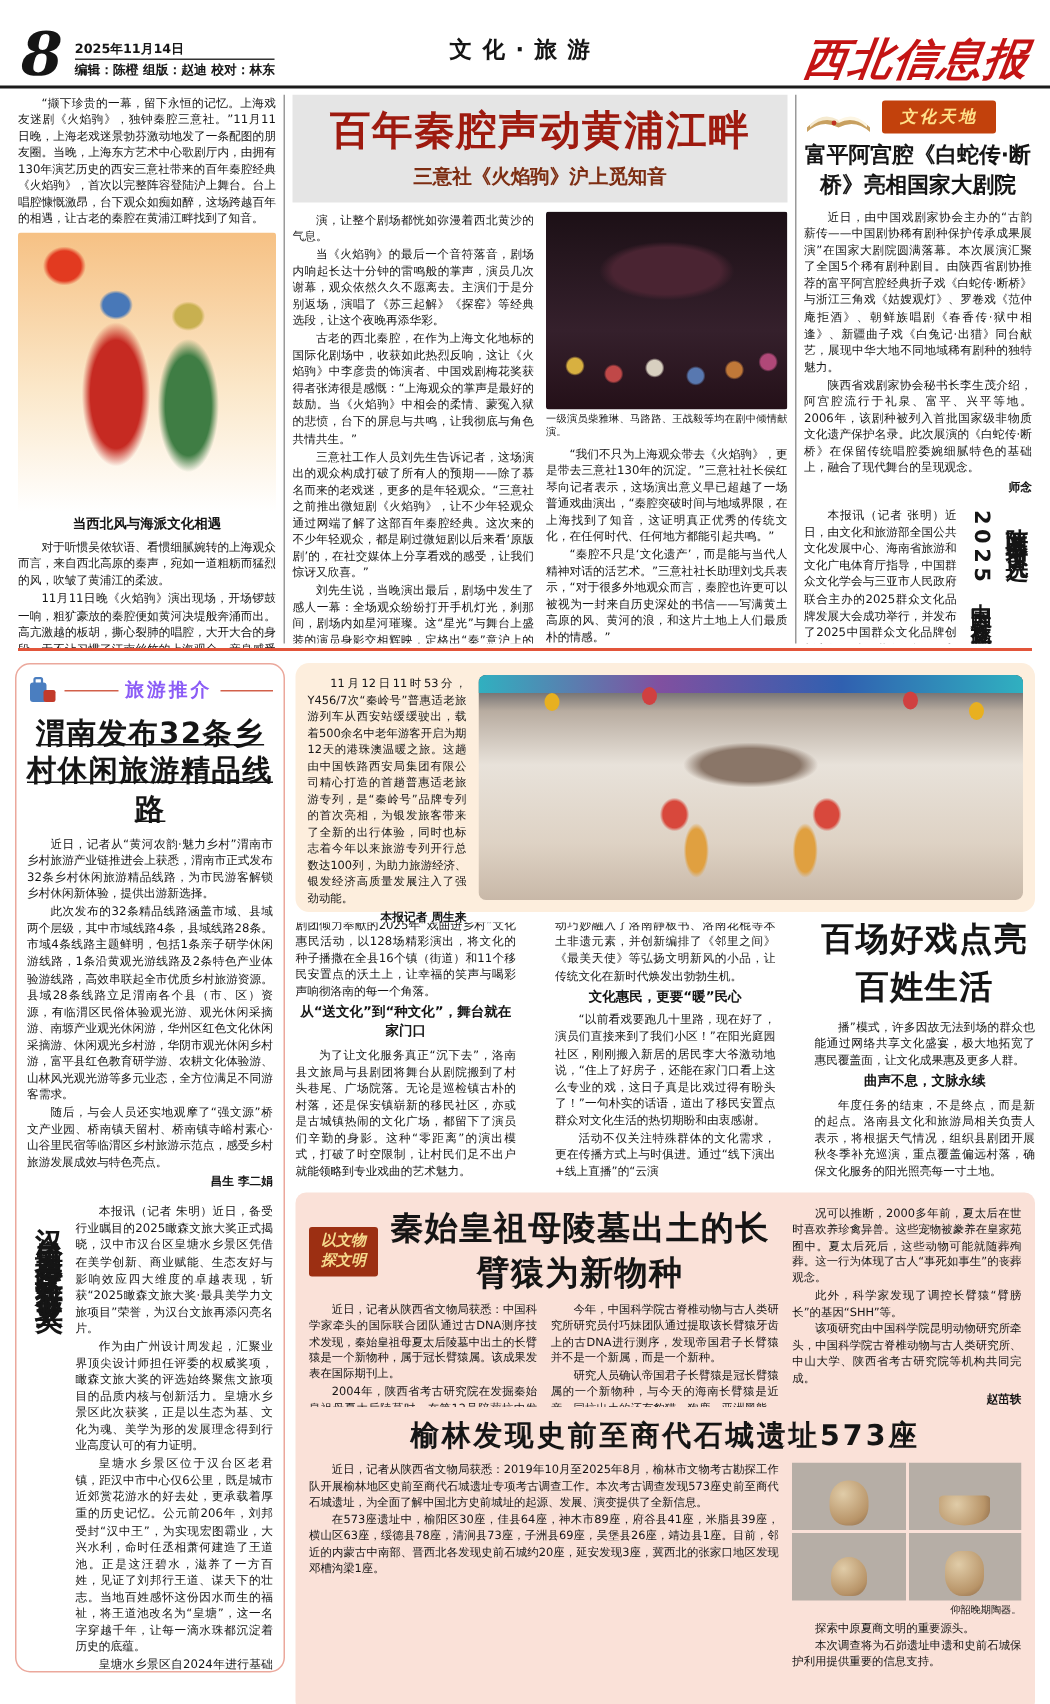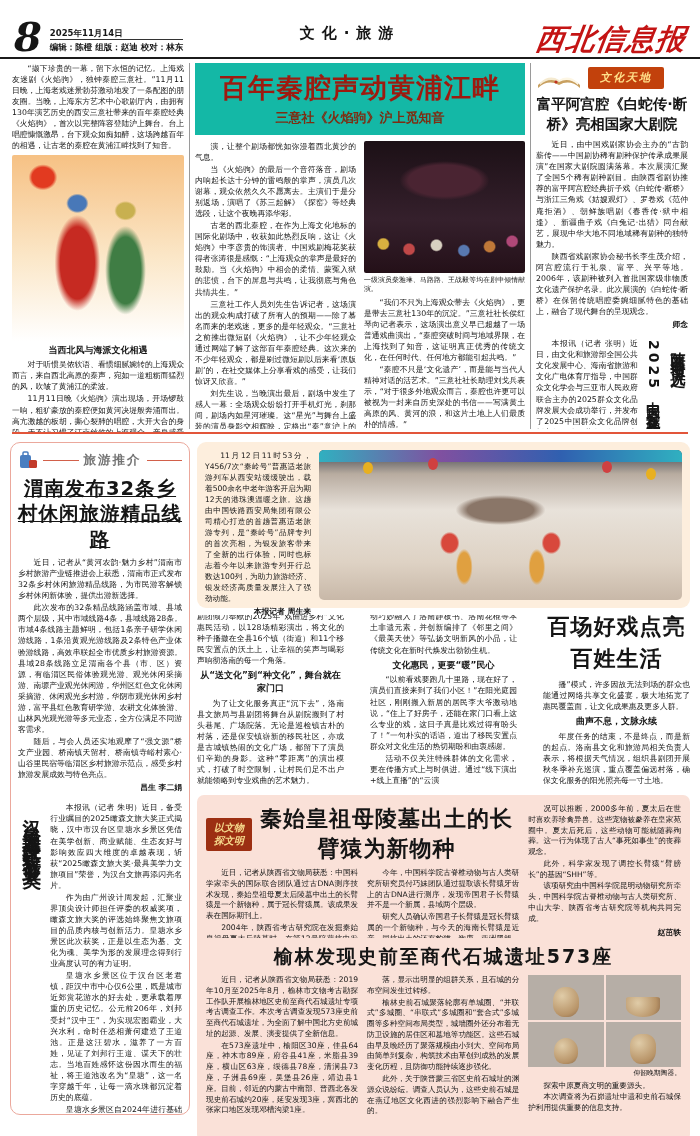--- a/index.html
+++ b/index.html
@@ -28,21 +28,21 @@
   .tcol2{width:330px;flex:none;display:flex;flex-direction:column;}
   .tcol3{flex:1;overflow:hidden;}
   .performers-photo{height:186px;margin:3px 0;border-radius:2px;
      background:
        radial-gradient(38px 80px at 38% 58%,#c62a22 0 45%,transparent 60%),
        radial-gradient(34px 74px at 66% 62%,#3f7d44 0 45%,transparent 60%),
        radial-gradient(16px 14px at 38% 26%,#4878b8 0 55%,transparent 70%),
        radial-gradient(16px 14px at 66% 30%,#c8b050 0 55%,transparent 70%),
        radial-gradient(22px 20px at 18% 12%,#e23a20 0 50%,transparent 65%),
        linear-gradient(180deg,#f6c184 0%,#fbe7c8 55%,#ffffff 100%);}
-  .lead-banner{background:#14b8a6;text-align:center;padding:10px 6px 8px;}
+  .lead-banner{background:#e5e5e5;text-align:center;padding:10px 6px 8px;}
   .lead-title{font-size:27px;font-weight:bold;color:#9e1a0f;letter-spacing:1px;line-height:1.1;margin:0;}
   .lead-sub{font-size:13px;font-weight:bold;color:#7d2d12;margin:6px 0 0;}
   .lead-body{display:flex;gap:8px;margin-top:6px;flex:1;overflow:hidden;}
   .lead-col{flex:1;overflow:hidden;}
   .curtain-photo{height:132px;border-radius:2px;background:
        radial-gradient(10px 10px at 12% 78%,#d8b040 0 50%,transparent 65%),
        radial-gradient(10px 10px at 28% 82%,#c04848 0 50%,transparent 65%),
        radial-gradient(10px 10px at 45% 79%,#d8d0c0 0 50%,transparent 65%),
        radial-gradient(10px 10px at 62% 83%,#5878b0 0 50%,transparent 65%),
        radial-gradient(10px 10px at 78% 80%,#c07838 0 50%,transparent 65%),
@@ -60,21 +60,21 @@
   .vhead-right{float:right;writing-mode:vertical-rl;font-weight:bold;height:252px;
       margin:2px 0 2px 5px;letter-spacing:3px;}
   .vhead-right .vh1{font-size:15px;margin-left:4px;}
   .vhead-right .vh2{font-size:14px;}
   
   .lower{display:flex;gap:7px;margin:8px 10px 0;}
   .left-box{width:164px;flex:none;border:1.5px solid #eba89c;border-radius:10px;
       padding:8px 7px;height:655px;overflow:hidden;align-self:flex-start;background:#fff;}
   .tour-row{display:flex;align-items:center;justify-content:center;gap:5px;}
   .tour-line{flex:1;height:1px;background:#d2604a;}
-  .tour-label{color:#737373;font-weight:bold;font-size:12.5px;letter-spacing:2px;white-space:nowrap;}
+  .tour-label{color:#8b5cf6;font-weight:bold;font-size:12.5px;letter-spacing:2px;white-space:nowrap;}
   .tour-head{font-size:19.5px;font-weight:bold;text-align:center;line-height:1.3;margin:7px 0 5px;letter-spacing:1px;text-decoration:underline;}
   .hantai{margin-top:9px;overflow:hidden;}
   .vhead-left{float:left;writing-mode:vertical-rl;font-size:18.5px;font-weight:bold;
       height:372px;margin:2px 6px 0 0;letter-spacing:4px;}
   .right-stack{flex:1;min-width:0;}
   
   .train-box{background:#fdeedd;border-radius:9px;padding:8px;display:flex;gap:8px;height:150px;}
   .train-text{width:106px;flex:none;font-size:7.6px;line-height:1.45;}
   .train-photo{flex:1;border-radius:5px;position:relative;overflow:hidden;background:
       radial-gradient(14px 16px at 36% 62%,#d8483c 0 55%,transparent 70%),
@@ -295,21 +295,21 @@
                 <div>探文明</div>
               </div>
               <h1 class="monkey-head">秦始皇祖母陵墓出土的长臂猿为新物种</h1>
             </div>
             <div class="pk-cols small-justify">
               <div class="pk-col">
                   <p class="para">近日，记者从陕西省文物局获悉：中国科学家牵头的国际联合团队通过古DNA测序技术发现，秦始皇祖母夏太后陵墓中出土的长臂猿是一个新物种，属于冠长臂猿属。该成果发表在国际期刊上。</p>
                   <p class="para">2004年，陕西省考古研究院在发掘秦始皇祖母夏太后陵墓时，在第12号陪葬坑中发现包含长臂猿骸骨的动物骨骼群。2018年，中英科学家通过形态学研究认为其为长臂猿一新属、新种，已经灭绝，并将其命名为“帝国君子长臂猿”。</p>
                 </div>
               <div class="pk-col">
-                  <p class="para">今年，中国科学院古脊椎动物与古人类研究所研究员付巧妹团队通过提取该长臂猿牙齿上的古DNA进行测序，发现帝国君子长臂猿并不是一个新属，县域两个层级。</p>
+                  <p class="para">今年，中国科学院古脊椎动物与古人类研究所研究员付巧妹团队通过提取该长臂猿牙齿上的古DNA进行测序，发现帝国君子长臂猿并不是一个新属，而是一个新种。</p>
                   <p class="para">研究人员确认帝国君子长臂猿是冠长臂猿属的一个新物种，与今天的海南长臂猿是近亲。同坑出土的还有豹猫、狍鹿、亚洲黑熊、丹顶鹤等的骨骼，以及青铜器及饲养器具。</p>
                 </div>
             </div>
           </div>
           <div class="pk-right small-justify">
             <div>
                 <p class="para">况可以推断，2000多年前，夏太后在世时喜欢养珍禽异兽。这些宠物被豢养在皇家苑囿中。夏太后死后，这些动物可能就随葬殉葬。这一行为体现了古人“事死如事生”的丧葬观念。</p>
                 <p class="para">此外，科学家发现了调控长臂猿“臂膀长”的基因“SHH”等。</p>
                 <p class="para">该项研究由中国科学院昆明动物研究所牵头，中国科学院古脊椎动物与古人类研究所、中山大学、陕西省考古研究院等机构共同完成。</p>
               </div>
@@ -319,25 +319,20 @@
 
         <h1 class="yulin-head">榆林发现史前至商代石城遗址573座</h1>
 
         <div class="pk-bot">
           <div class="pk-left">
             <div class="pk-cols small-justify" style="height:142px;">
               <div class="pk-col">
                   <p class="para">近日，记者从陕西省文物局获悉：2019年10月至2025年8月，榆林市文物考古勘探工作队开展榆林地区史前至商代石城遗址专项考古调查工作。本次考古调查发现573座史前至商代石城遗址，为全面了解中国北方史前城址的起源、发展、演变提供了全新信息。</p>
                   <p class="para">在573座遗址中，榆阳区30座，佳县64座，神木市89座，府谷县41座，米脂县39座，横山区63座，绥德县78座，清涧县73座，子洲县69座，吴堡县26座，靖边县1座。目前，邻近的内蒙古中南部、晋西北各发现史前石城约20座，延安发现3座，冀西北的张家口地区发现邓槽沟梁1座。</p>
                 </div>
-              <div class="pk-col">
-                  <p class="para">落，显示出明显的组群关系，且石城的分布空间发生过转移。</p>
-                  <p class="para">榆林史前石城聚落轮廓有单城圈、“并联式”多城圈、“串联式”多城圈和“套合式”多城圈等多种空间布局类型，城墙圈外还分布着无防卫设施的居住区和墓地等功能区。这些石城由早及晚经历了聚落规模由小到大、空间布局由简单到复杂，构筑技术由草创到成熟的发展变化历程，且防御功能持续逐步强化。</p>
-                  <p class="para">此外，关于陕晋蒙三省区史前石城址的渊源众说纷纭。调查人员认为，这些史前石城是在燕辽地区文化西进的强烈影响下融合产生的。</p>
-                </div>
             </div>
           </div>
           <div class="pk-right small-justify">
             <div class="pottery-grid">
               <div class="pot-cell">
                   <div class="pot"></div>
                 </div>
               <div class="pot-cell">
                   <div class="pot"></div>
                 </div>

